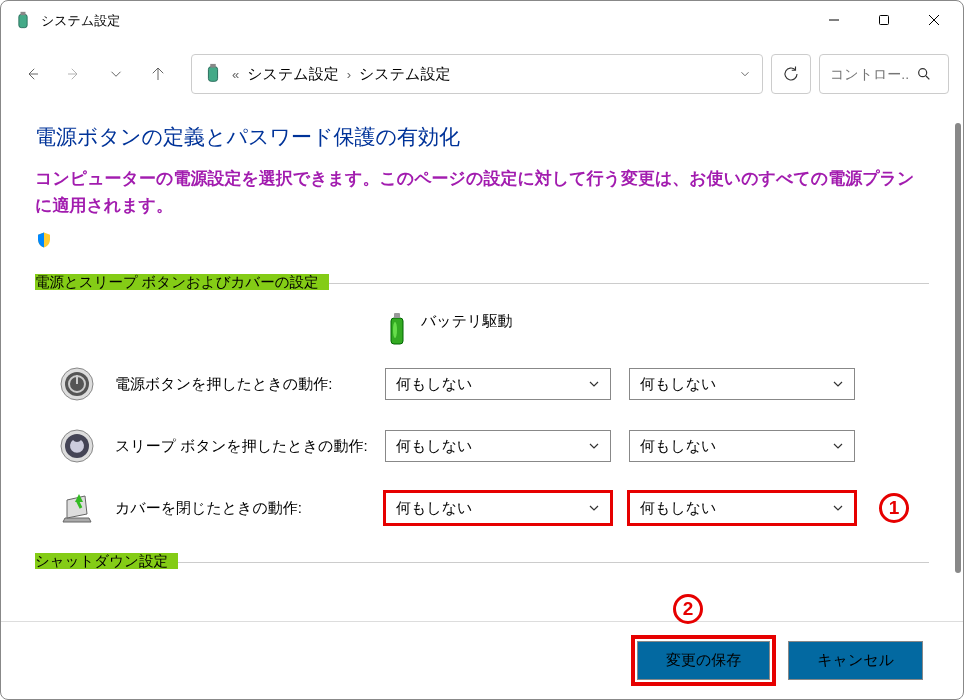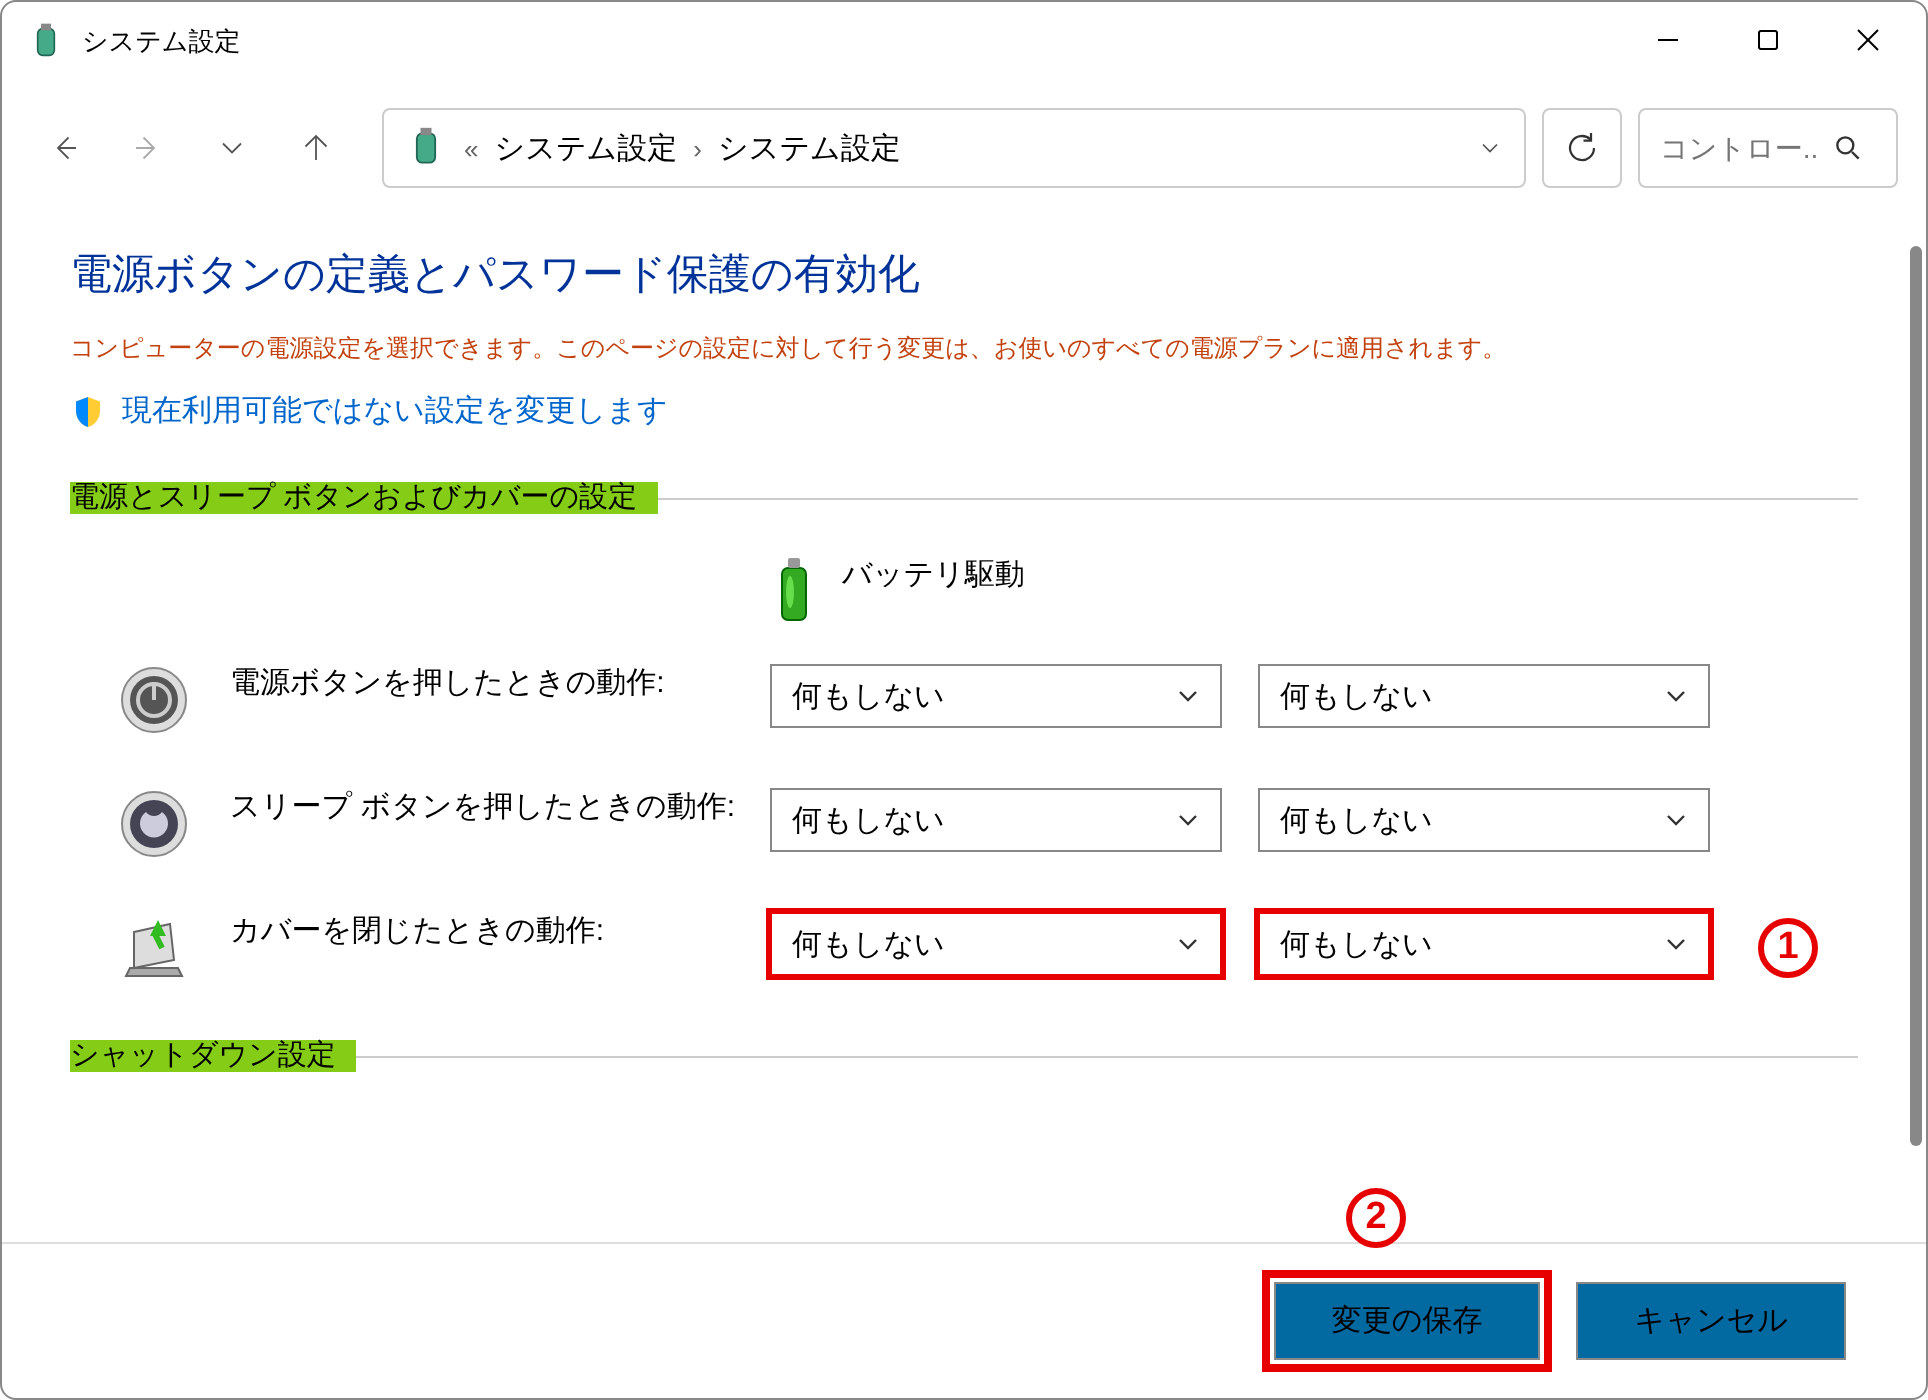--- a/index.html
+++ b/index.html
@@ -22,36 +22,36 @@
     .addr-text { font-size: 15px; color: #000; }
     .addr-chev { margin-left: auto; color: #555; }
     .refresh-btn { width: 40px; height: 40px; border: 1px solid #ccc; border-radius: 4px; display: flex; align-items: center; justify-content: center; background: #fff; cursor: pointer; }
     .search-box { width: 130px; height: 40px; border: 1px solid #ccc; border-radius: 4px; display: flex; align-items: center; padding: 0 10px; gap: 6px; }
     .search-box input { border: none; outline: none; width: 80px; font-size: 14px; color: #666; }
     .search-icon { width: 16px; height: 16px; color: #333; }
     
     .content-wrapper { position: relative; height: 520px; overflow: hidden; }
     .content { padding: 20px 34px 0 34px; }
     .page-heading { color: #003399; font-size: 21px; font-weight: 400; margin-bottom: 14px; }
-    .page-desc { font-size: 12px; color: #c2410c; line-height: 1.6; margin-bottom: 12px; }
+    .page-desc { font-size: 17px; color: #a21caf; line-height: 1.6; margin-bottom: 12px; font-weight: bold; }
     .admin-link { display: flex; align-items: center; gap: 8px; margin-bottom: 24px; }
     .shield-icon { width: 18px; height: 18px; }
     .admin-link a { color: #0066cc; text-decoration: none; font-size: 15px; }
     
     .fieldset-label { font-size: 14.5px; color: #000; position: relative; }
     .fieldset-line { position: absolute; top: 50%; left: 0; right: 0; height: 1px; background: #ccc; z-index: 0; }
     .fieldset-title { background: #84cc16; position: relative; z-index: 1; padding-right: 10px; font-family: Liberation Serif, serif; }
     
     .col-headers { display: flex; margin-top: 20px; margin-bottom: 18px; }
     .col-spacer { width: 350px; }
     .col-head { width: 250px; display: flex; align-items: flex-start; gap: 12px; font-size: 15px; }
     .battery-icon { width: 24px; height: 36px; }
     .plug-icon { width: 36px; height: 20px; }
     
-    .setting-row { display: flex; margin-bottom: 26px; }
+    .setting-row { display: flex; align-items: center; margin-bottom: 26px; }
     .row-icon { width: 36px; height: 36px; margin-left: 24px; margin-right: 20px; }
     .row-label { width: 270px; font-size: 15px; }
     .select-wrap { width: 226px; height: 32px; border: 1px solid #888; display: flex; align-items: center; padding: 12px 10px; margin-right: 18px; cursor: pointer; background: #fff; }
     .select-text { flex: 1; font-size: 15px; }
     .select-chev { width: 12px; height: 12px; }
     
     .highlight-row .select-wrap { outline: 3px solid #e60000; outline-offset: -1px; }
     .marker { font-size: 24px; font-weight: bold; color: #e60000; display: inline-flex; align-items: center; }
     .marker-circle { width: 30px; height: 30px; border: 3px solid #e60000; border-radius: 50%; display: inline-flex; align-items: center; justify-content: center; font-size: 19px; }
     
@@ -148,21 +148,20 @@
 
 <div class="content-wrapper">
   <div class="content">
     <h1 class="page-heading">電源ボタンの定義とパスワード保護の有効化</h1>
     <p class="page-desc">コンピューターの電源設定を選択できます。このページの設定に対して行う変更は、お使いのすべての電源プランに適用されます。</p>
     <div class="admin-link">
       <svg class="shield-icon" viewBox="0 0 24 24">
           <path d="M12 2 L20 5 L20 11 C20 17 16 21 12 22 C8 21 4 17 4 11 L4 5 Z" fill="#fc3"></path>
           <path d="M12 2 L12 22 C8 21 4 17 4 11 L4 5 Z" fill="#08f"></path>
         </svg>
-      <a href="#">現在利用可能ではない設定を変更します</a>
     </div>
 
     <div class="fieldset-label">
       <div class="fieldset-line"></div>
       <span class="fieldset-title">電源とスリープ ボタンおよびカバーの設定</span>
     </div>
 
     <div class="col-headers">
       <div class="col-spacer"></div>
       <div class="col-head">

